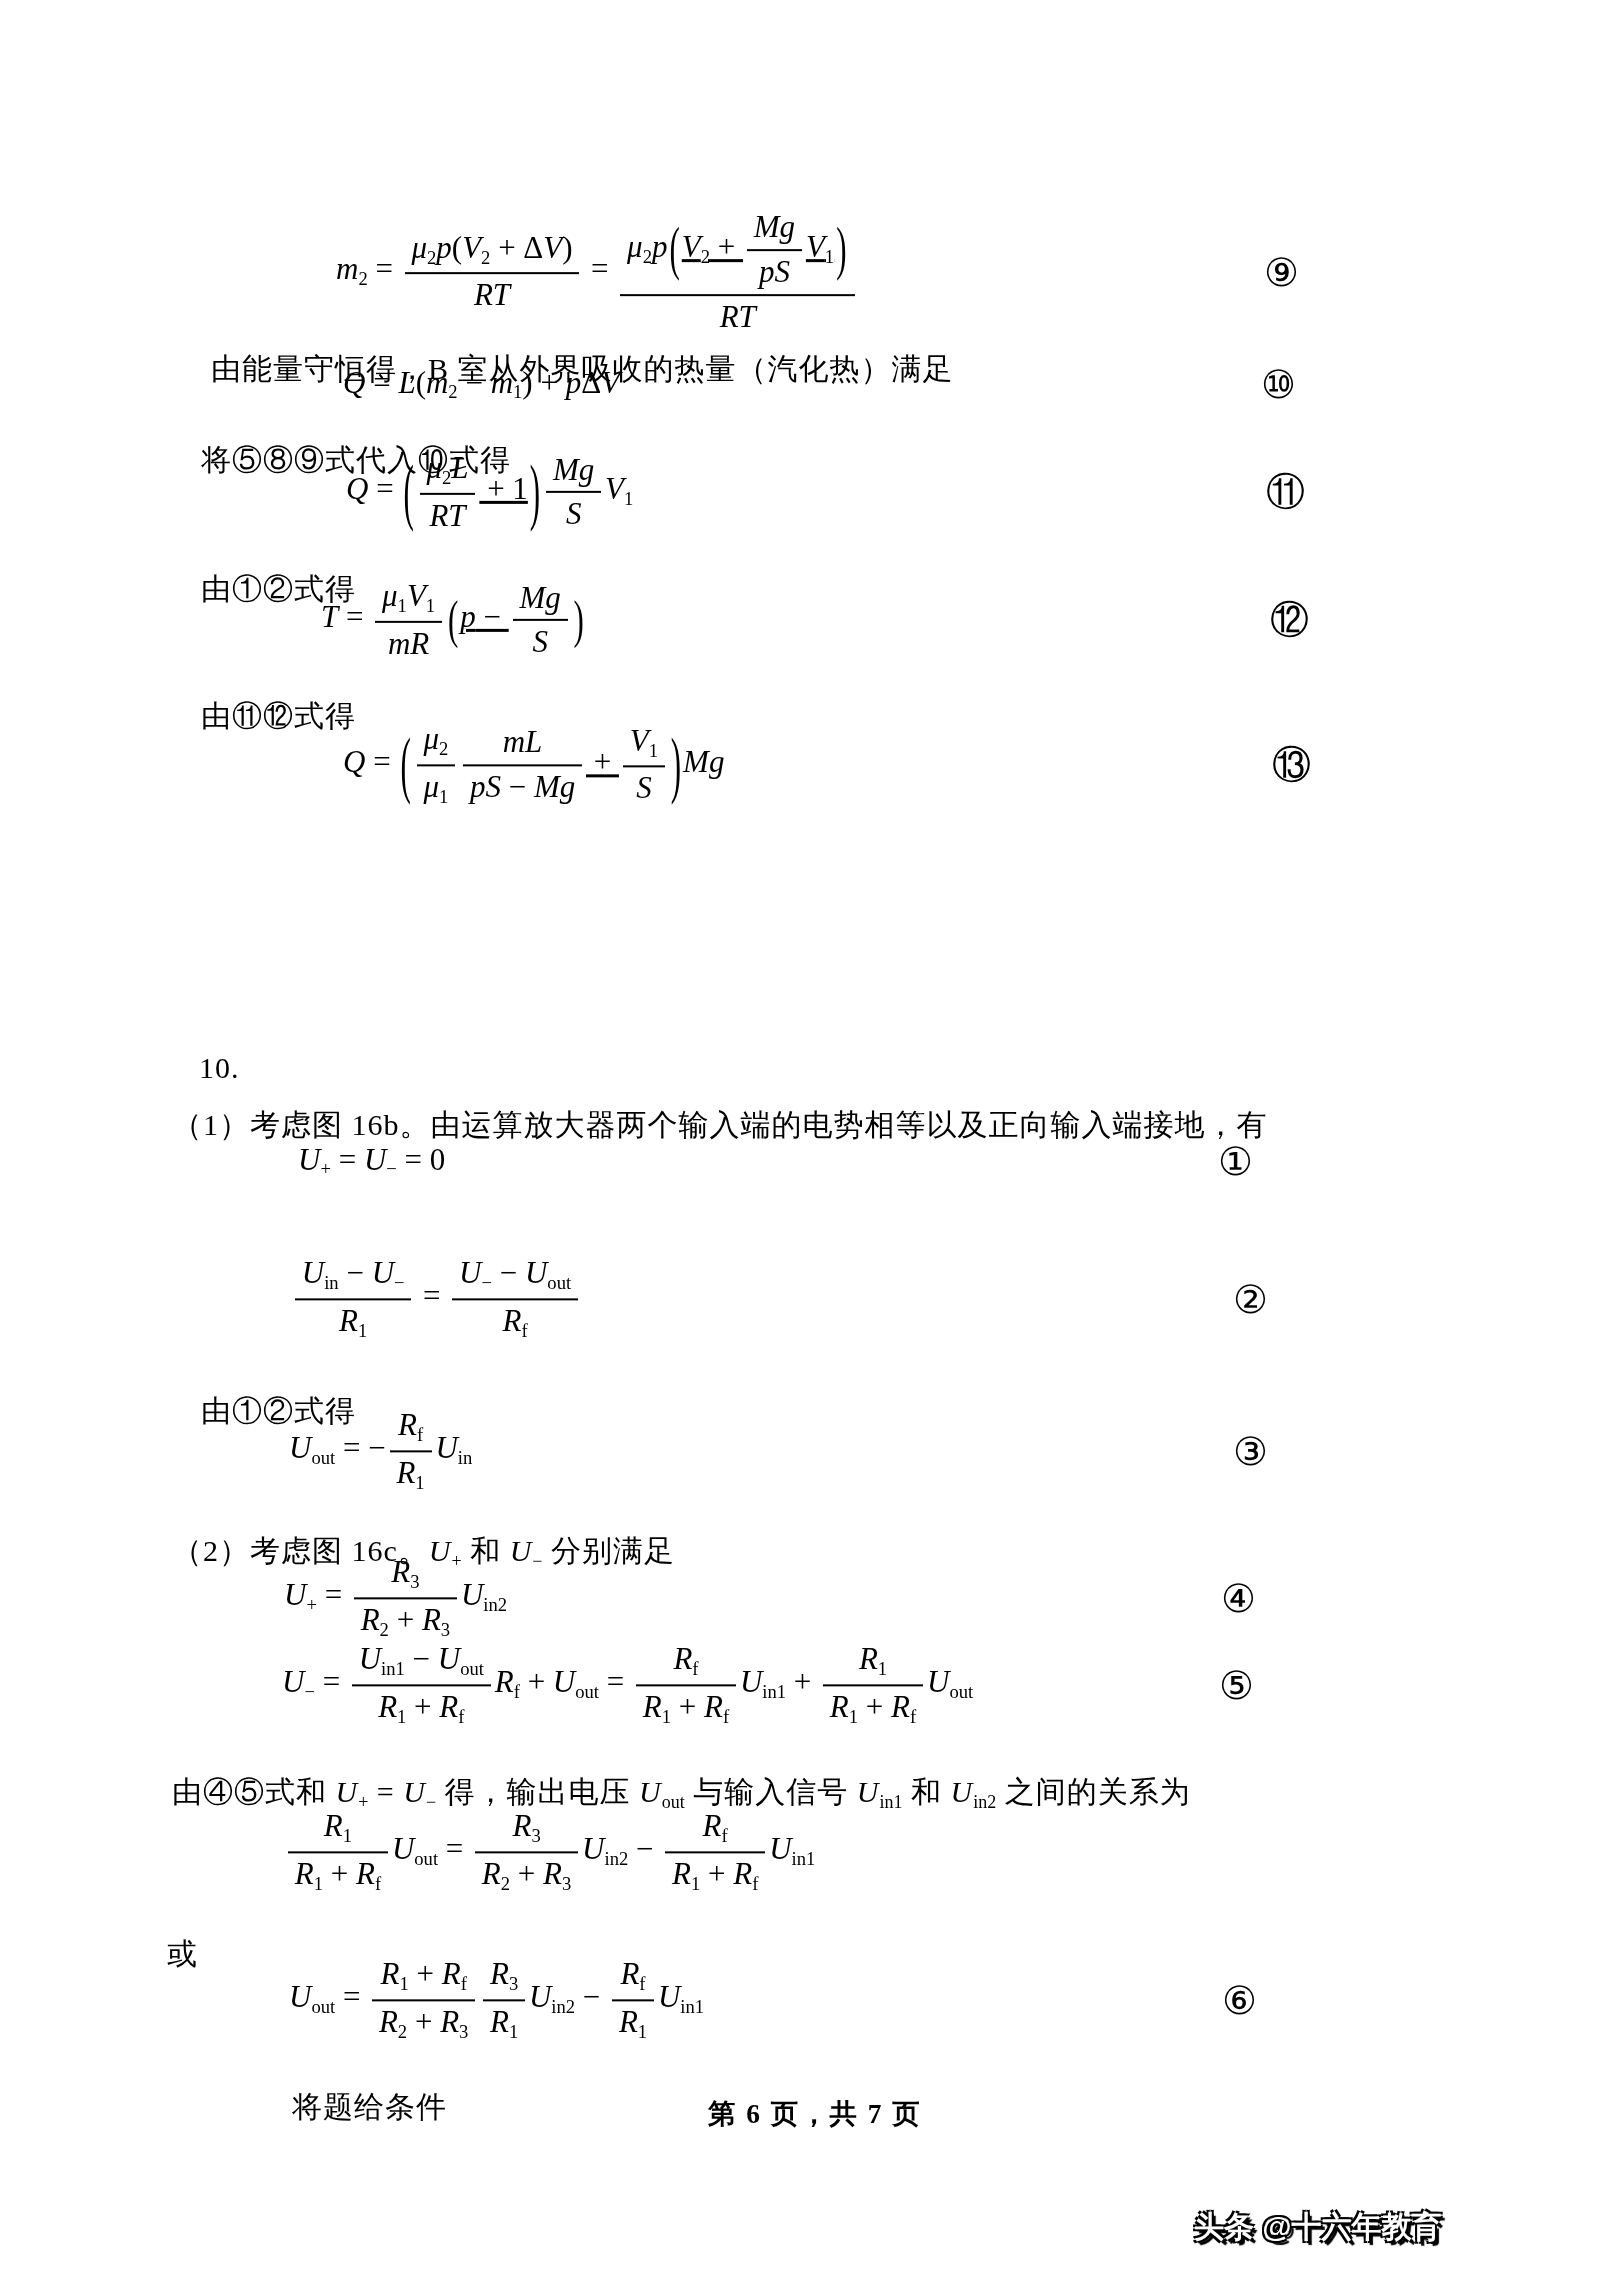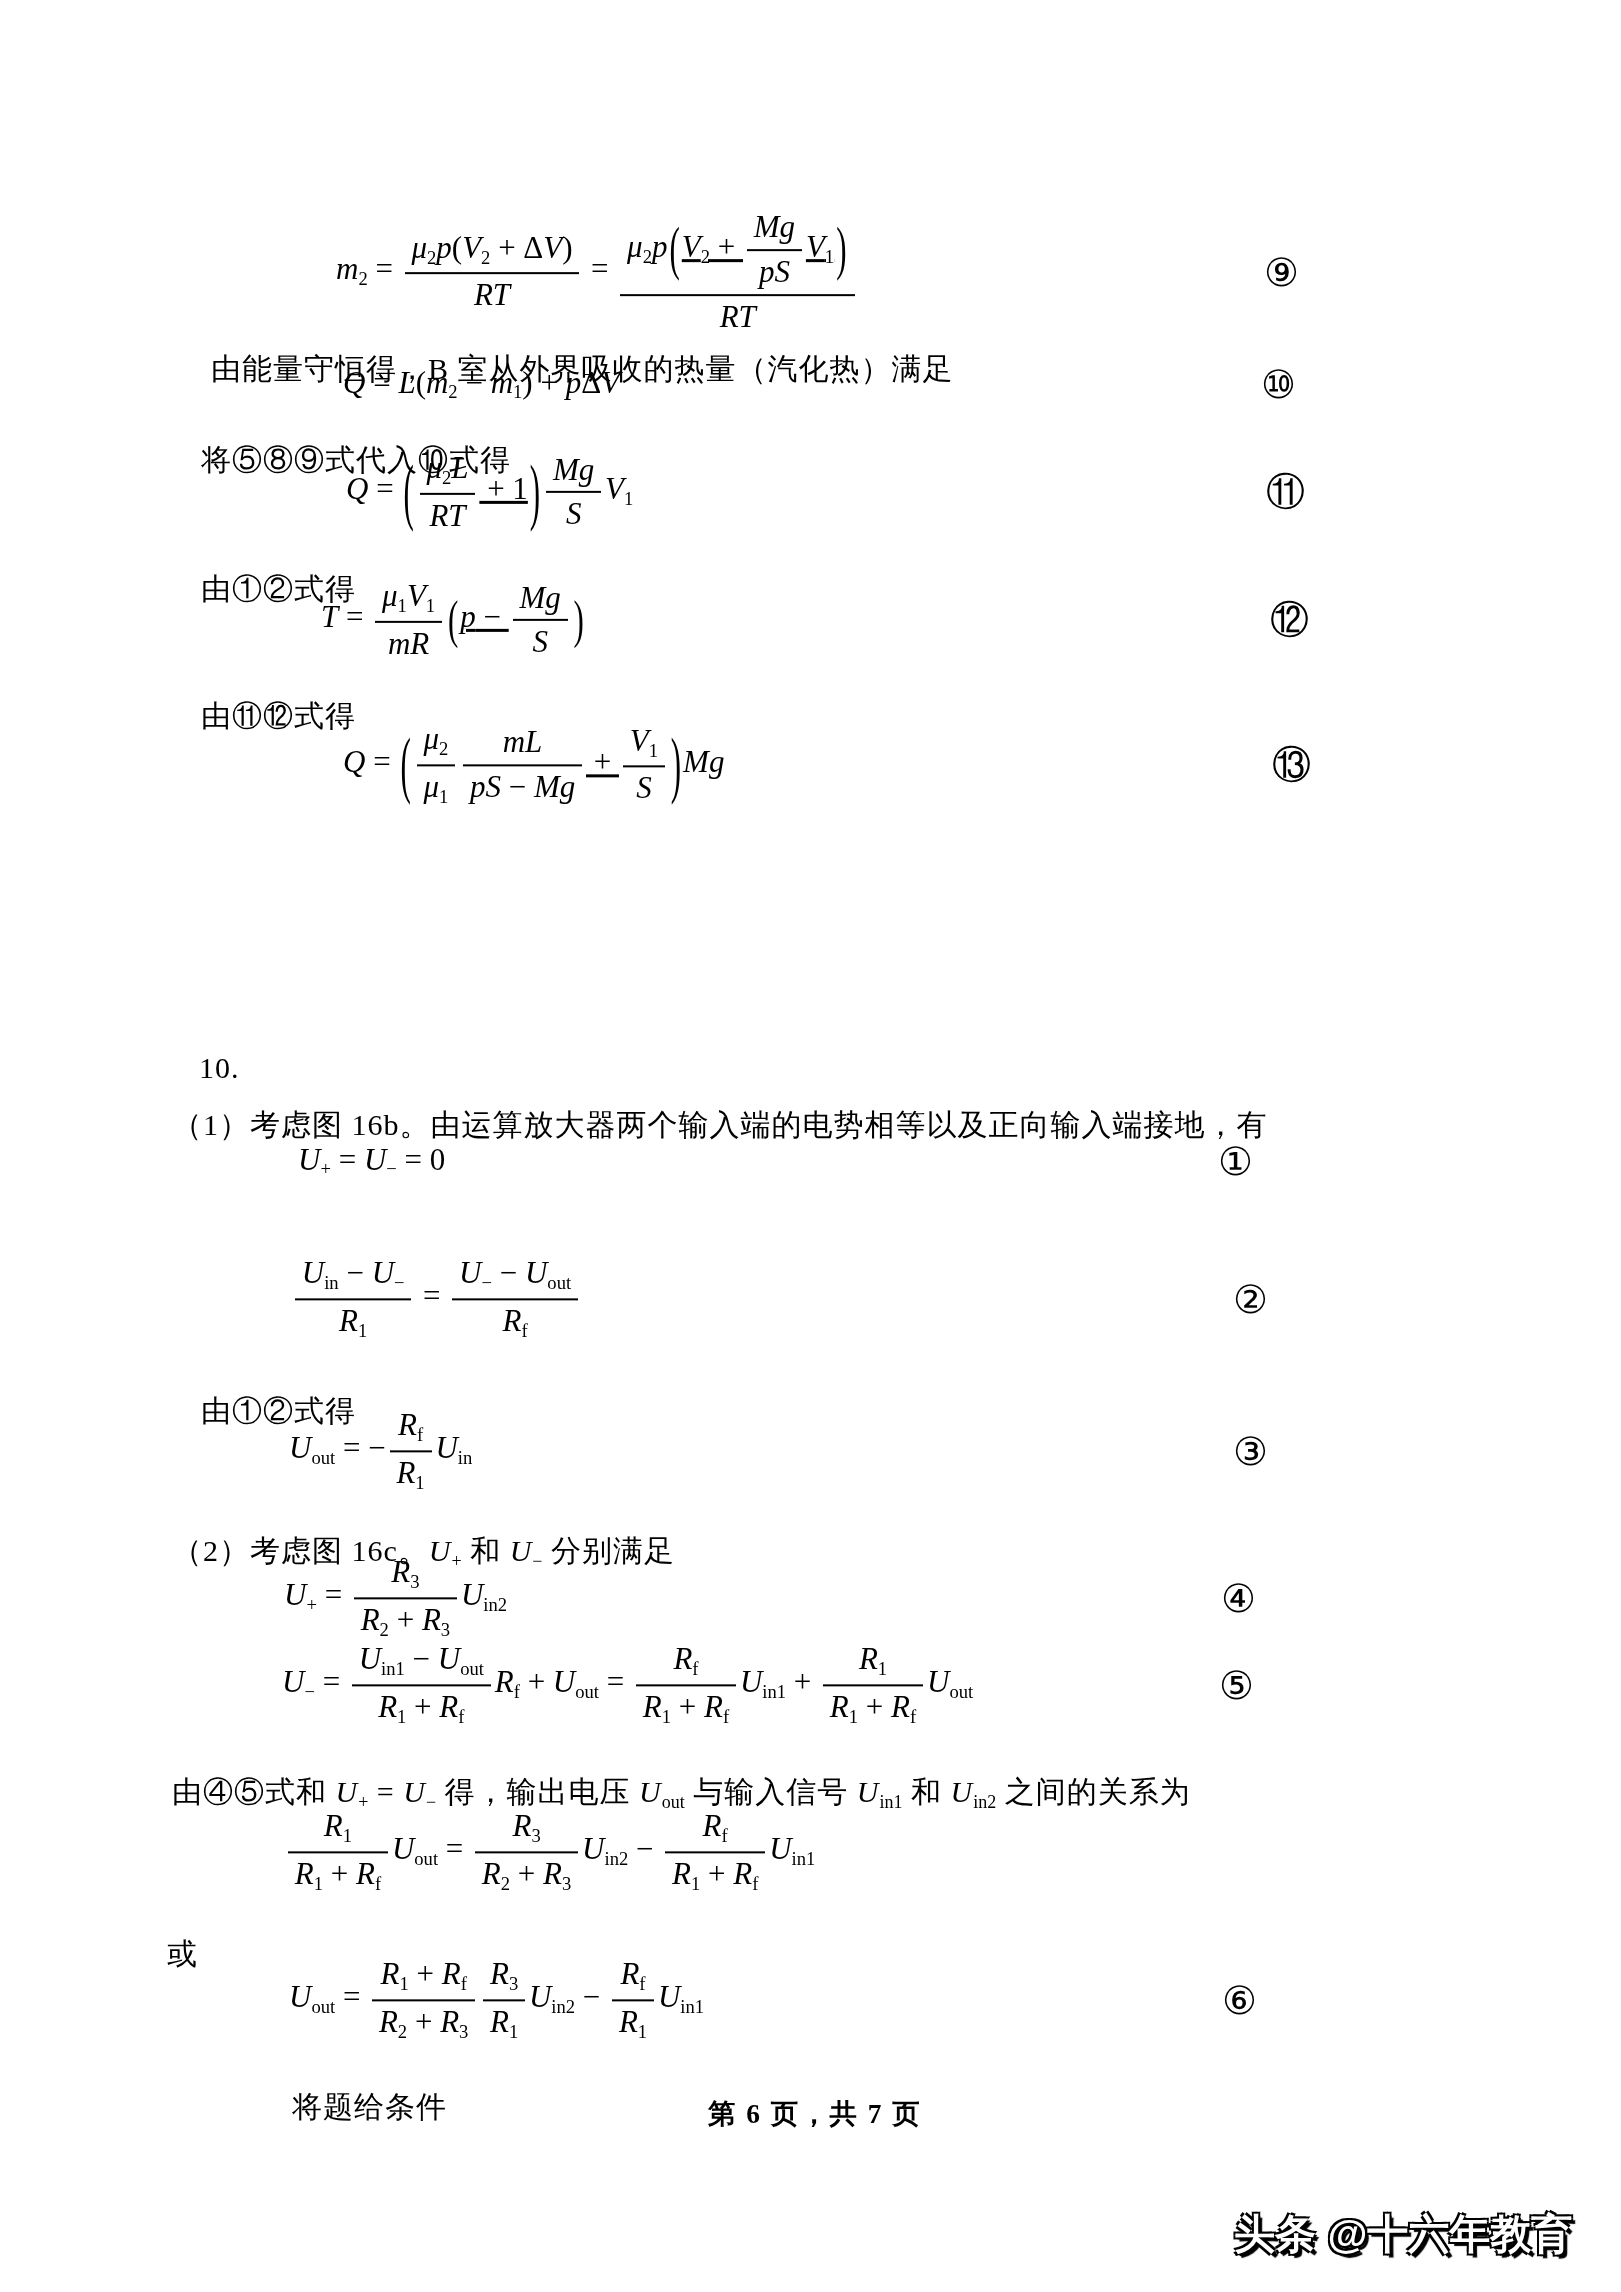--- a/index.html
+++ b/index.html
@@ -17,23 +17,23 @@
   .it{font-style:italic;}
   .rm{font-style:normal;}
   .sb{font-size:0.6em;font-style:normal;vertical-align:-0.32em;letter-spacing:0;}
   .frac{display:inline-block;vertical-align:middle;text-align:center;margin:0 3.9px;line-height:1.12;}
   .frac .num{display:block;padding:1px 6.9px 3.9px;border-bottom:2.9px solid #000;}
   .frac .den{display:block;padding:3.9px 6.9px 1px;}
   .pwrap{display:inline-block;vertical-align:middle;text-decoration:underline;}
   .paren{display:inline-block;vertical-align:middle;font-style:normal;margin:0 2px;}
   
   .footer{position:absolute;font-family:"Liberation Serif",serif;font-size:27.4px;letter-spacing:2px;color:#000;font-weight:bold;}
-  .wm{position:absolute;font-family:"Liberation Sans",sans-serif;font-weight:bold;font-size:41px;
+  .wm{position:absolute;font-family:"Liberation Sans",sans-serif;font-weight:bold;font-size:30px;
       white-space:nowrap;color:#ffffff;letter-spacing:0;
-      text-shadow:-2px -2px 0 #000,2px -2px 0 #000,-2px 2px 0 #000,2px 2px 0 #000,3.9px 3.9px 1px #000;margin-left:40px;}
+      text-shadow:-2px -2px 0 #000,2px -2px 0 #000,-2px 2px 0 #000,2px 2px 0 #000,3.9px 3.9px 1px #000;}
 </style>
 </head>
 <body>
 
 <div class="page">
 
   <div class="eq" style="left:336px;top:272px"><span class="it">m</span><span class="sb">2</span><span class="rm"> = </span><span class="frac"><span class="num"><span class="it">μ</span><span class="sb">2</span><span class="it">p</span><span class="rm">(</span><span class="it">V</span><span class="sb">2</span><span class="rm"> + Δ</span><span class="it">V</span><span class="rm">)</span></span><span class="den"><span class="it">RT</span></span></span><span class="rm"> = </span><span class="frac"><span class="num"><span class="it">μ</span><span class="sb">2</span><span class="it">p</span><span class="pwrap"><span class="paren" style="transform: scaleY(1.9);">(</span><span><span class="it">V</span><span class="sb">2</span><span class="rm"> + </span><span class="frac"><span class="num"><span class="it">Mg</span></span><span class="den"><span class="it">pS</span></span></span><span class="it">V</span><span class="sb">1</span></span><span class="paren" style="transform: scaleY(1.9);">)</span></span></span><span class="den"><span class="it">RT</span></span></span></div>
   <span class="circ" style="left:1264px;top:272px">⑨</span>
 
   <p class="tl" style="left:211px;top:320px">由能量守恒得，B 室从外界吸收的热量（汽化热）满足</p>

